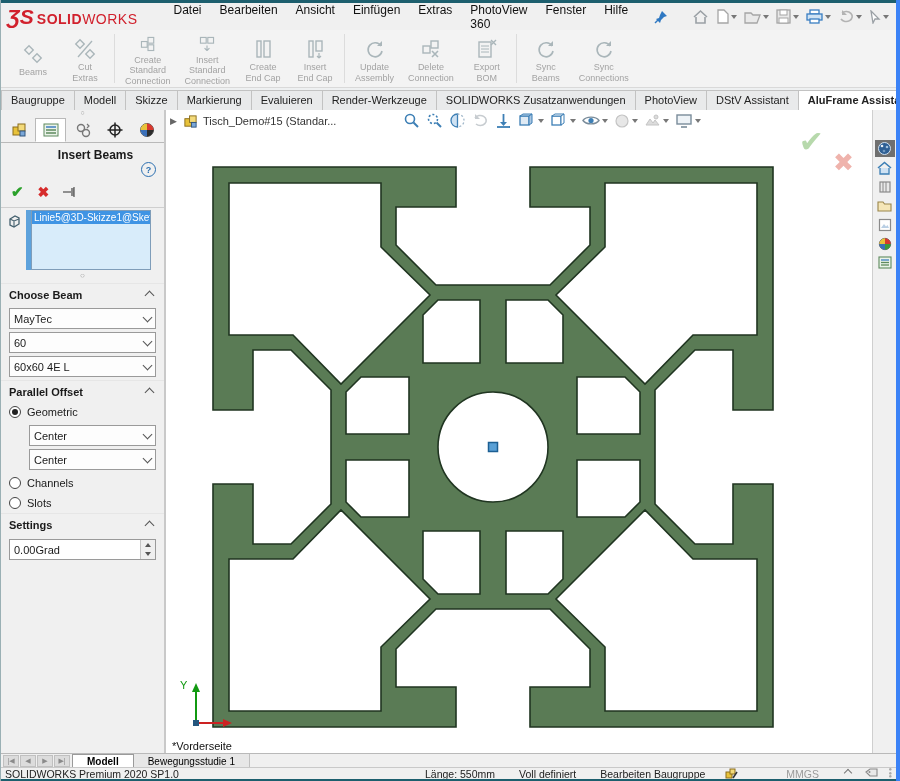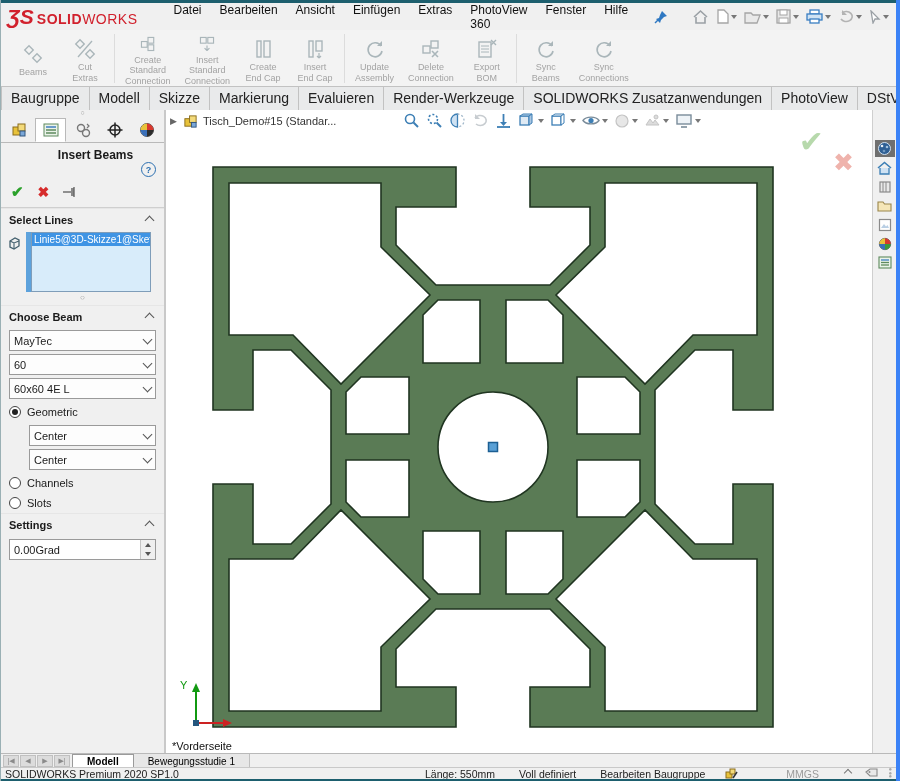--- a/index.html
+++ b/index.html
@@ -23,21 +23,21 @@
   .tbar-sep{width:1px;height:18px;background:#d3d3d3;margin:0 4px;}
 
   
   .ribbon{position:absolute;left:0;top:30px;width:100%;height:58px;background:#f3f3f3;border-bottom:1px solid #d9d9d9;display:flex;align-items:stretch;padding-left:6px;box-sizing:border-box;}
   .rbtn{display:flex;flex-direction:column;align-items:center;justify-content:center;padding:5px 7px 1px 7px;min-width:38px;}
   .rbtn .rlabel{font-size:9px;line-height:1.15;color:#a3a3a3;text-align:center;white-space:pre-line;margin-top:2px;}
   .rsep{width:1px;background:#dcdcdc;margin:4px 3px;}
 
   
   .tabrow{position:absolute;left:0;top:88px;width:100%;height:22px;background:#eef0f1;border-bottom:1px solid #cfcfcf;display:flex;align-items:flex-end;}
-  .ctab{font-size:14px;color:#222;padding:3px 9px 4px 9px;border:1px solid #c2c2c2;border-bottom:none;background:#e9eaeb;margin-right:-1px;white-space:nowrap;}
+  .ctab{font-size:11px;color:#222;padding:3px 9px 4px 9px;border:1px solid #c2c2c2;border-bottom:none;background:#e9eaeb;margin-right:-1px;white-space:nowrap;}
   .ctab.active{background:#ffffff;font-weight:bold;}
 
   
   .main{position:absolute;left:0;top:110px;width:100%;height:643px;display:flex;}
 
   
   .pm{width:163px;min-width:163px;background:#f0f0f0;border-right:2px solid #c9c9c9;font-size:11px;color:#1a1a1a;position:relative;}
   .pm-grip{width:24px;height:5px;margin:1px auto 0 auto;text-align:center;color:#9a9a9a;font-size:7px;line-height:4px;}
   .pm-tabs{display:flex;border-bottom:1px solid #b9b9b9;padding:2px 2px 0 2px;gap:1px;}
   .pm-tab{width:29px;height:22px;display:flex;align-items:center;justify-content:center;border:1px solid transparent;}
@@ -360,24 +360,20 @@
         <span class="pm-x">✖</span>
         <span>
             <svg width="14" height="10" viewBox="0 0 14 10">
               <line x1="0" y1="5" x2="8" y2="5" stroke="#666" stroke-width="1.4"></line>
               <rect x="8" y="1" width="3" height="8" fill="#888"></rect>
               <line x1="11" y1="0" x2="11" y2="10" stroke="#666" stroke-width="1.4"></line>
             </svg>
           </span>
       </div>
 
-      <div class="sec-h">
-        <span>Select Lines</span>
-          <span class="chev"></span>
-      </div>
       <div class="sel-row">
         <span style="margin-top:4px;">
             <svg width="15" height="15" viewBox="0 0 15 15">
               <path d="M3 5l5-3 4 2v6l-5 3-4-2z" fill="none" stroke="#44606e" stroke-width="1.3"></path>
               <path d="M3 5l4 2 5-2M7 7v6" fill="none" stroke="#44606e" stroke-width="1.1"></path>
             </svg>
           </span>
         <div class="listwrap">
           <div class="bluebar"></div>
           <div class="listbox">
@@ -397,20 +393,24 @@
         </div>
       <div class="dd">
           <span>60</span>
           <span class="ddchev"></span>
         </div>
       <div class="dd">
           <span>60x60 4E L</span>
           <span class="ddchev"></span>
         </div>
 
+      <div class="sec-h">
+        <span>Parallel Offset</span>
+          <span class="chev"></span>
+      </div>
       <div class="radio-row">
         <span class="radio sel"></span>
         <span>Geometric</span>
       </div>
       <div class="dd indent">
           <span>Center</span>
           <span class="ddchev"></span>
         </div>
       <div class="dd indent">
           <span>Center</span>

